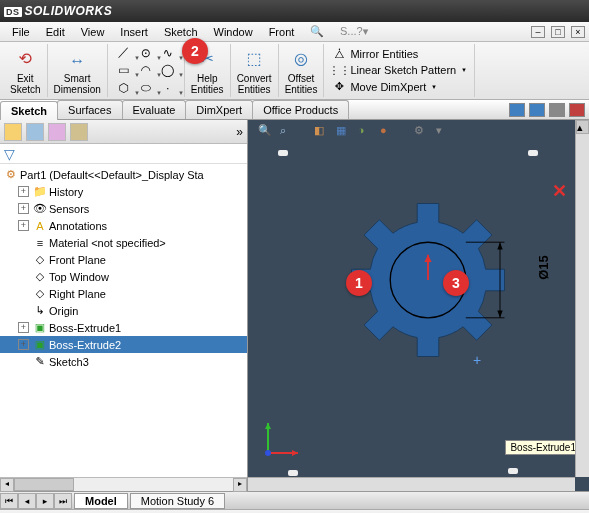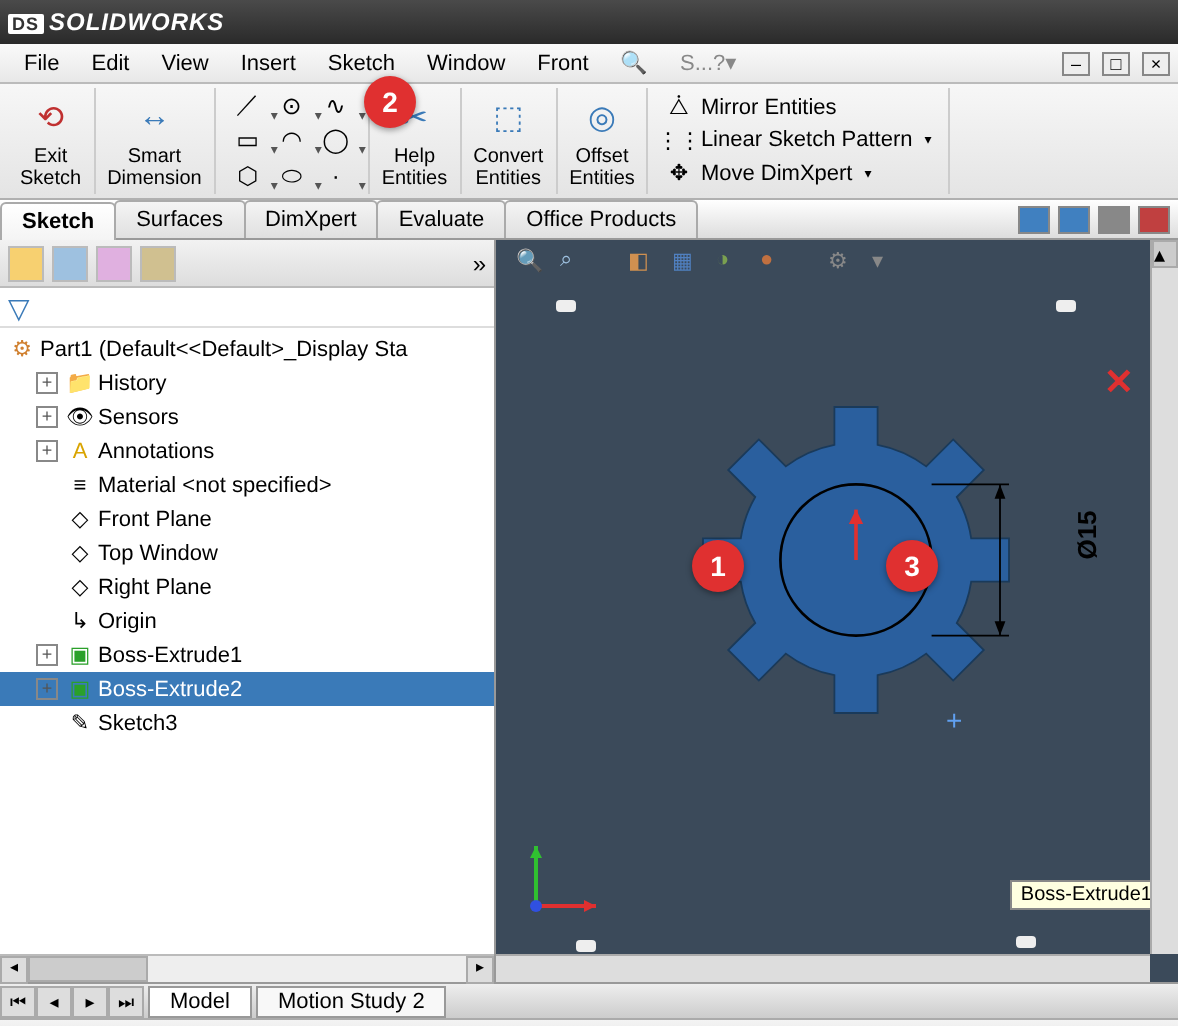--- a/index.html
+++ b/index.html
@@ -71,21 +71,21 @@
 .tooltip{position:absolute;right:8px;bottom:36px;background:#ffffe0;border:1px solid #888;padding:1px 4px;font-size:10px;}
 .scrollv{position:absolute;right:0;top:0;bottom:14px;width:14px;background:#ddd;border-left:1px solid #aaa;}
 .scrollv .sbtn{height:14px;border:1px solid #aaa;background:#ccc;}
 .scrollhv{position:absolute;left:0;right:14px;bottom:0;height:14px;background:#ddd;border-top:1px solid #aaa;}
 
 
 .btabs{height:18px;background:linear-gradient(#eee,#ccc);display:flex;align-items:center;border-top:1px solid #999;}
 .btabs .nav{display:flex;}
 .btabs .nav div{width:18px;height:16px;border:1px solid #aaa;background:#ddd;font-size:9px;text-align:center;line-height:14px;}
 .btab{padding:1px 10px;border:1px solid #999;background:#f8f8f8;margin-left:2px;}
-.btab.active{background:#fff;font-weight:normal;}
+.btab.active{background:#fff;font-weight:bold;}
 
 
 .status{height:20px;background:linear-gradient(#f4f4f4,#ddd);border-top:1px solid #aaa;display:flex;align-items:center;padding:0 6px;gap:14px;font-size:10px;}
 .status .unit{margin-left:auto;border:1px solid #aaa;padding:0 6px;background:#eee;}
 </style>
 </head>
 <body>
 
 <div class="titlebar">
   <span class="logo">SOLIDWORKS</span>
@@ -166,22 +166,22 @@
         <span>Move DimXpert</span>
         <span style="font-size:7px;margin-left:2px">▾</span>
       </div>
   </div>
   <div class="marker" style="left:182px;top:-4px;z-index:10">2</div>
 </div>
 
 <div class="tabs">
   <div class="tab active">Sketch</div>
   <div class="tab">Surfaces</div>
+  <div class="tab">Evaluate</div>
   <div class="tab">DimXpert</div>
-  <div class="tab">Evaluate</div>
   <div class="tab">Office Products</div>
   <div class="right-icons">
     <div></div>
     <div></div>
     <div style="background:#888"></div>
     <div style="background:#c04040"></div>
   </div>
 </div>
 
 <div class="main">
@@ -330,19 +330,19 @@
 </div>
 
 <div class="btabs">
   <div class="nav">
     <div>⏮</div>
     <div>◂</div>
     <div>▸</div>
     <div>⏭</div>
   </div>
   <div class="btab active">Model</div>
-  <div class="btab">Motion Study 2</div>
+  <div class="btab">Motion Study 6</div>
 </div>
 
 <div class="status">
 
   <span class="unit">MMGS</span>
 </div>
 
 </body></html>

